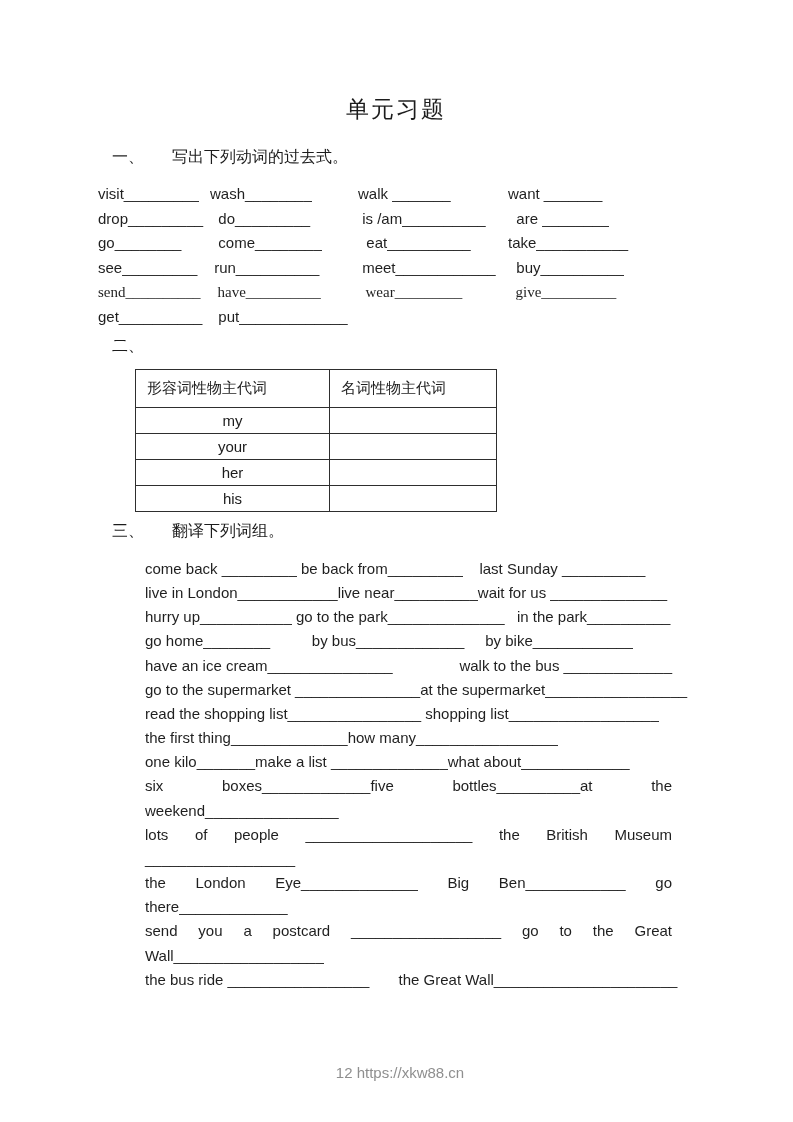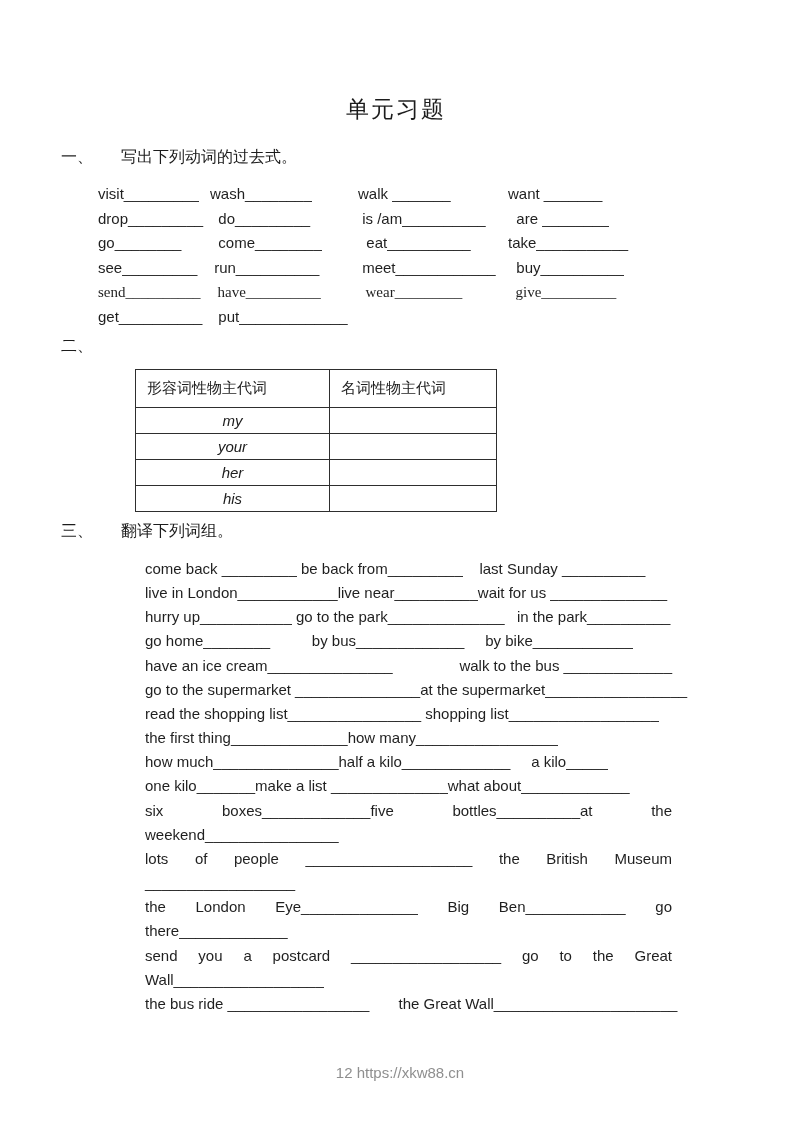--- a/index.html
+++ b/index.html
@@ -4,21 +4,21 @@
 <style>
   html,body { margin:0; padding:0; background:#fff; }
   .page {
     width:792px; height:1122px; background:#ffffff; position:relative;
     font-family:"Liberation Sans", sans-serif; color:#1f1f1f; overflow:hidden;
   }
   .doc-title {
     padding-top:94px; text-align:center; font-size:23px; font-weight:500;
     letter-spacing:2px; color:#1c1c1c;
   }
-  .sec-head { margin:22px 0 0 61px; font-size:16px; color:#1c1c1c; }
+  .sec-head { margin:22px 0 0 112px; font-size:16px; color:#1c1c1c; }
   .sec-num { display:inline-block; min-width:60px; }
   .sec-text { display:inline-block; }
 
   
   .verb-grid { margin:14px 0 0 98px; font-size:15px; }
   .vrow {
     display:grid; grid-template-columns:112px 148px 150px auto;
     line-height:24.5px; white-space:pre;
   }
   .vrow.serif { font-family:"Liberation Serif", serif; }
@@ -26,21 +26,21 @@
 
   
   .sec2 { margin-top:7px; }
   .ptable {
     border-collapse:collapse; margin:12px 0 0 135px;
     table-layout:fixed; width:362px; font-size:15px; color:#1c1c1c;
   }
   .ptable th, .ptable td { border:1px solid #2e2e2e; }
   .ptable th { font-weight:normal; text-align:left; padding:9px 11px; }
   .ptable th.c1, .ptable td.c1 { width:171px; }
-  .ptable td { height:23px; padding:1px 4px;font-style:italic; }
+  .ptable td { height:23px; padding:1px 4px; }
   .ptable td.c1 { text-align:center; }
 
   
   .sec3 { margin-top:9px; }
   .phrases { margin:15px 0 12px 145px; width:527px; font-size:15px; line-height:24.15px; }
   .pline { white-space:pre; }
   .pline.justify {
     white-space:normal; text-align:justify; text-align-last:justify;
     text-justify:inter-word;
   }
@@ -135,21 +135,20 @@
 
   <div class="phrases">
     <div class="pline">come back _________ be back from_________    last Sunday __________</div>
     <div class="pline">live in London____________live near__________wait for us ______________</div>
     <div class="pline">hurry up___________ go to the park______________   in the park__________</div>
     <div class="pline">go home________          by bus_____________     by bike____________</div>
     <div class="pline">have an ice cream_______________                walk to the bus _____________</div>
     <div class="pline">go to the supermarket _______________at the supermarket_________________</div>
     <div class="pline">read the shopping list________________ shopping list__________________</div>
     <div class="pline">the first thing______________how many_________________</div>
-    <div class="pline">how much_______________half a kilo_____________     a kilo_____</div>
     <div class="pline">one kilo_______make a list ______________what about_____________</div>
     <div class="pline justify">six boxes_____________five bottles__________at the</div>
     <div class="pline">weekend________________</div>
     <div class="pline justify">lots of people ____________________ the British Museum</div>
     <div class="pline">__________________</div>
     <div class="pline justify">the London Eye______________ Big Ben____________ go</div>
     <div class="pline">there_____________</div>
     <div class="pline justify">send you a postcard __________________ go to the Great</div>
     <div class="pline">Wall__________________</div>
     <div class="pline">the bus ride _________________       the Great Wall______________________</div>

